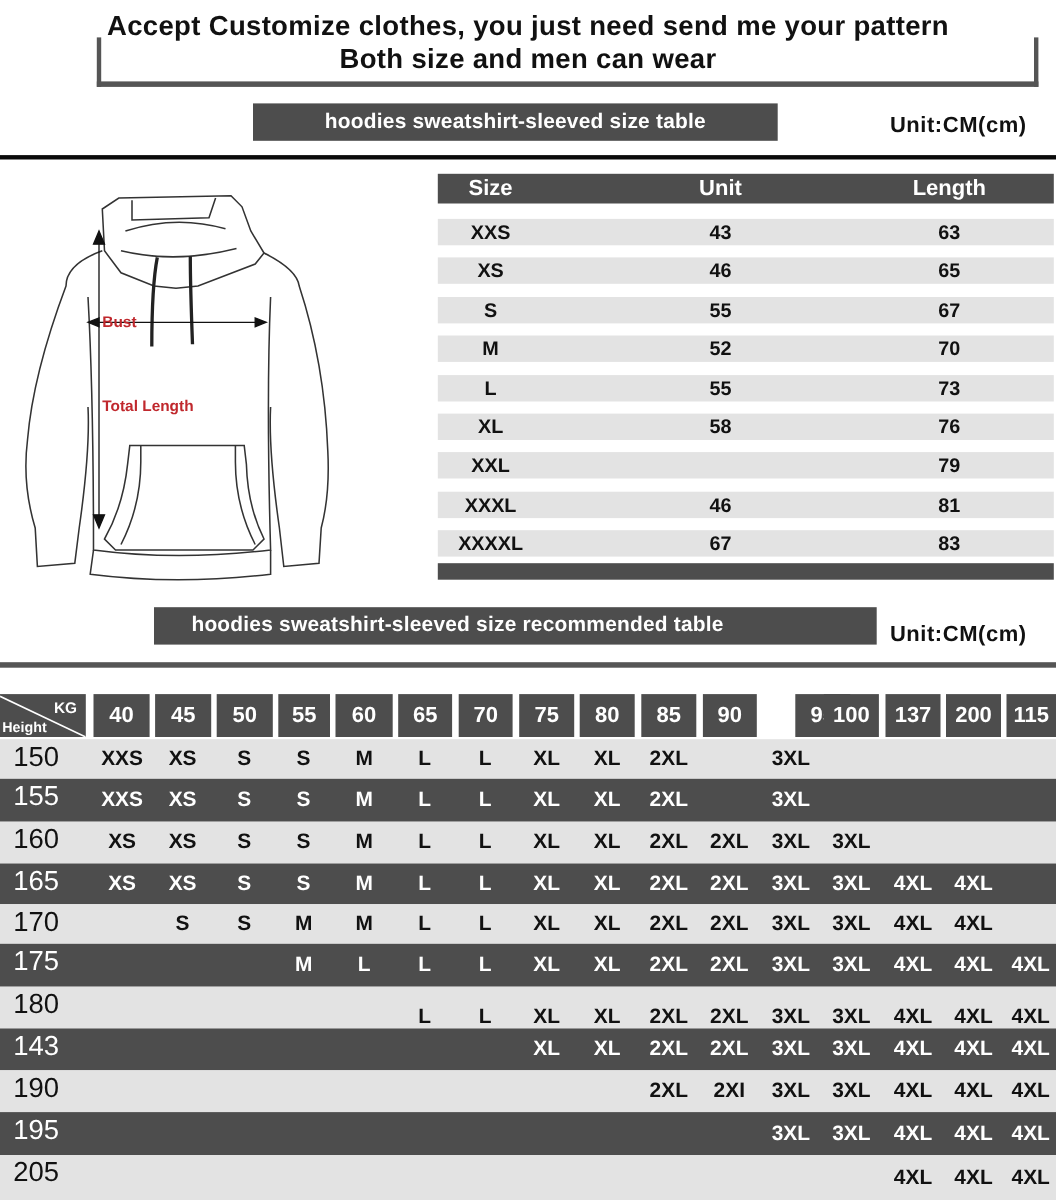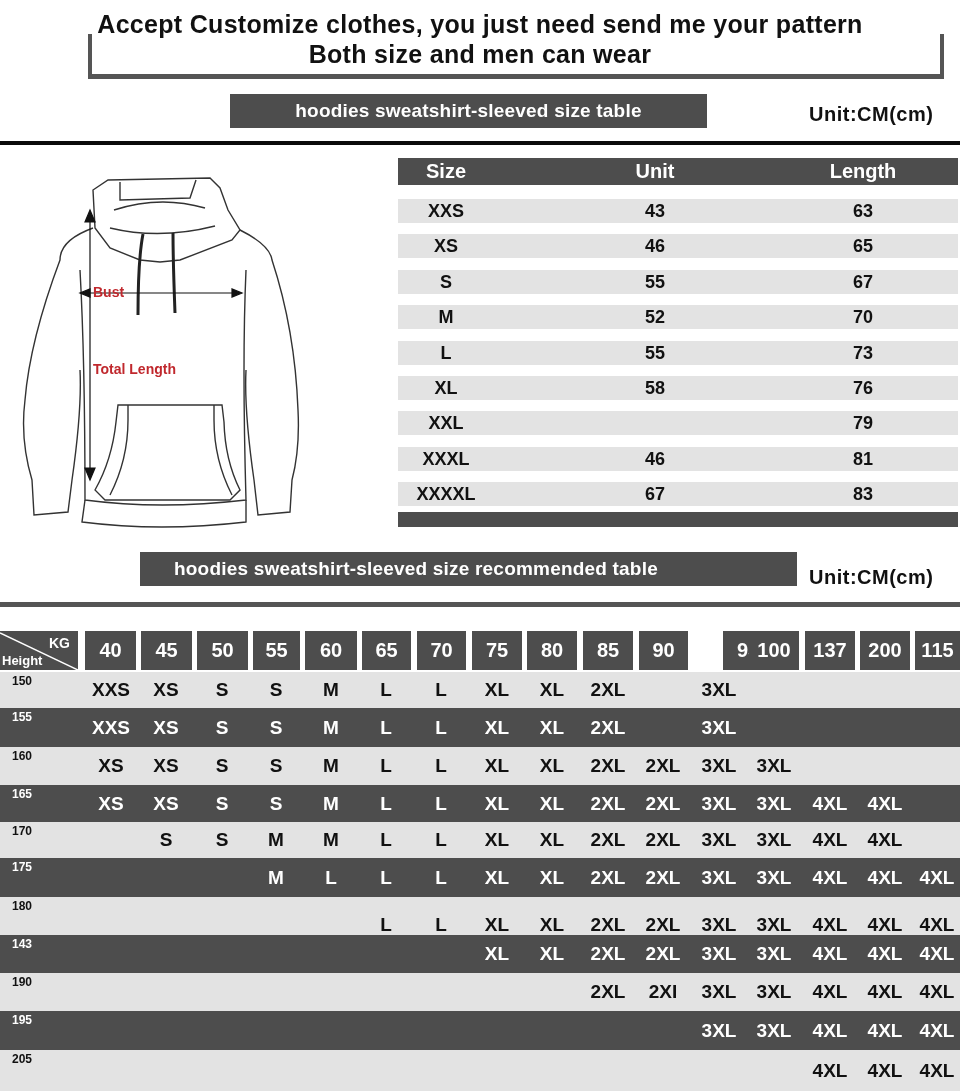--- a/index.html
+++ b/index.html
@@ -33,21 +33,21 @@
   
   .g-head { top:631px; height:39px; background:#4d4d4d; color:#fff; font-weight:bold; font-size:20px;
             display:flex; align-items:center; justify-content:center; }
   .g-corner { left:0; top:631px; width:78px; height:39px; background:#4d4d4d; color:#fff; font-weight:bold; overflow:hidden; }
   .g-corner .kg { position:absolute; right:8px; top:4px; font-size:14px; }
   .g-corner .ht { position:absolute; left:2px; bottom:2px; font-size:13px; }
   .g-corner svg { position:absolute; left:0; top:0; }
   .g-row { left:0; width:960px; }
   .g-row.light { background:#e3e3e3; color:#111; }
   .g-row.dark { background:#4d4d4d; color:#fff; }
-  .g-h { position:absolute; left:12px; top:2px; font-weight:bold; font-size:12px; }
+  .g-h { position:absolute; left:12px; top:2px; font-weight:normal; font-size:25px; }
   .g-c { position:absolute; top:0; height:100%; display:flex; align-items:center; justify-content:center;
          font-weight:bold; font-size:19px; }
 </style>
 </head>
 <body>
 
 <div class="abs hdr-box"></div>
 <div class="hdr-line" style="top:10px;">Accept Customize clothes, you just need send me your pattern</div>
 <div class="hdr-line" style="top:40px;">Both size and men can wear</div>
 

